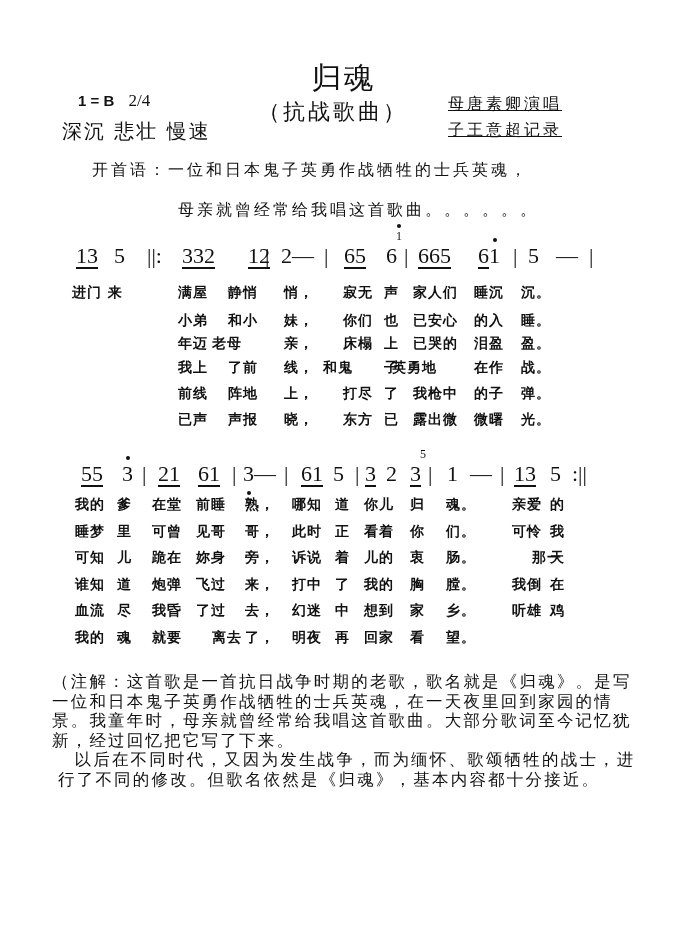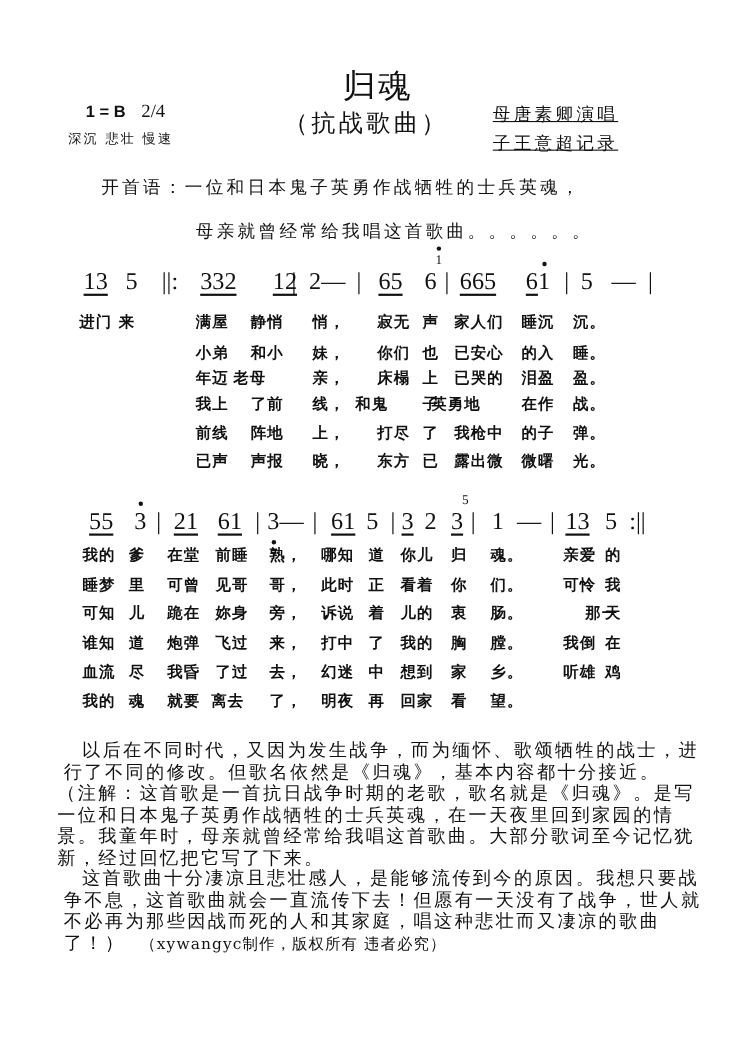--- a/index.html
+++ b/index.html
@@ -5,21 +5,21 @@
   html, body { margin: 0; padding: 0; background: #ffffff; }
   body {
     width: 687px; height: 951px; position: relative; overflow: hidden;
     font-family: "DejaVu Serif", "Liberation Serif", serif; color: #111;
   }
   .abs { position: absolute; white-space: nowrap; }
   .title { left: 0; width: 687px; top: 58px; text-align: center; font-size: 30px; letter-spacing: 2px; }
   .subtitle { left: 258px; top: 97px; font-size: 22px; letter-spacing: 3px; }
   .key { left: 78px; top: 91px; font-size: 15px; font-family: "Liberation Sans", sans-serif; font-weight: bold; }
   .key .meter { font-weight: normal; font-family: "Liberation Serif", serif; font-size: 17px; margin-left: 10px; }
-  .mood { left: 62px; top: 118px; font-size: 12px; letter-spacing: 2px; }
+  .mood { left: 62px; top: 118px; font-size: 20px; letter-spacing: 2px; }
   .credit { left: 448px; font-size: 16px; letter-spacing: 3px; text-decoration: underline; }
   .credit.c1 { top: 94px; }
   .credit.c2 { top: 120px; }
   .intro { font-size: 16px; letter-spacing: 3px; }
   .intro.l1 { left: 92px; top: 160px; }
   .intro.l2 { left: 178px; top: 200px; }
   .staff { font-family: "Liberation Serif", serif; font-size: 22px; height: 30px; }
   .staff span.n { position: absolute; top: 0; }
   .u1 { text-decoration: underline; text-underline-offset: 4px; text-decoration-thickness: 1.5px; }
   .dot-above, .dot-below, .grace { position: relative; display: inline-block; }
@@ -238,30 +238,26 @@
     <span class="cell" style="left:364px">想到</span>
     <span class="cell" style="left:410px">家</span>
     <span class="cell" style="left:446px">乡。</span>
     <span class="cell" style="left:512px">听雄</span>
     <span class="cell" style="left:550px">鸡</span>
   </div>
   <div class="row" style="top:629px;left:0;width:687px;">
     <span class="cell" style="left:75px">我的</span>
     <span class="cell" style="left:117px">魂</span>
     <span class="cell" style="left:152px">就要</span>
-    <span class="cell" style="left:192px">离去</span>
+    <span class="cell" style="left:212px">离去</span>
     <span class="cell" style="left:245px">了，</span>
     <span class="cell" style="left:292px">明夜</span>
     <span class="cell" style="left:335px">再</span>
     <span class="cell" style="left:364px">回家</span>
     <span class="cell" style="left:410px">看</span>
     <span class="cell" style="left:446px">望。</span>
   </div>
 </div>
 
 <div class="abs note-block">
+  <p style="margin-left:-6px">（注解：这首歌是一首抗日战争时期的老歌，歌名就是《归魂》。是写一位和日本鬼子英勇作战牺牲的士兵英魂，在一天夜里回到家园的情景。我童年时，母亲就曾经常给我唱这首歌曲。大部分歌词至今记忆犹新，经过回忆把它写了下来。</p>
   <p style="text-indent:1em">以后在不同时代，又因为发生战争，而为缅怀、歌颂牺牲的战士，进行了不同的修改。但歌名依然是《归魂》，基本内容都十分接近。</p>
-  <p style="margin-left:-6px">（注解：这首歌是一首抗日战争时期的老歌，歌名就是《归魂》。是写一位和日本鬼子英勇作战牺牲的士兵英魂，在一天夜里回到家园的情景。我童年时，母亲就曾经常给我唱这首歌曲。大部分歌词至今记忆犹新，经过回忆把它写了下来。</p>
-  <p style="text-indent:1em">
-    <span>这首歌曲十分凄凉且悲壮感人，是能够流传到今的原因。我想只要战争不息，这首歌曲就会一直流传下去！但愿有一天没有了战争，世人就不必再为那些因战而死的人和其家庭，唱这种悲壮而又凄凉的歌曲了！）</span>
-    <span style="font-size:14px;letter-spacing:1px;margin-left:6px">（xywangyc制作，版权所有  违者必究）</span>
-  </p>
 </div>
 
 </body></html>

